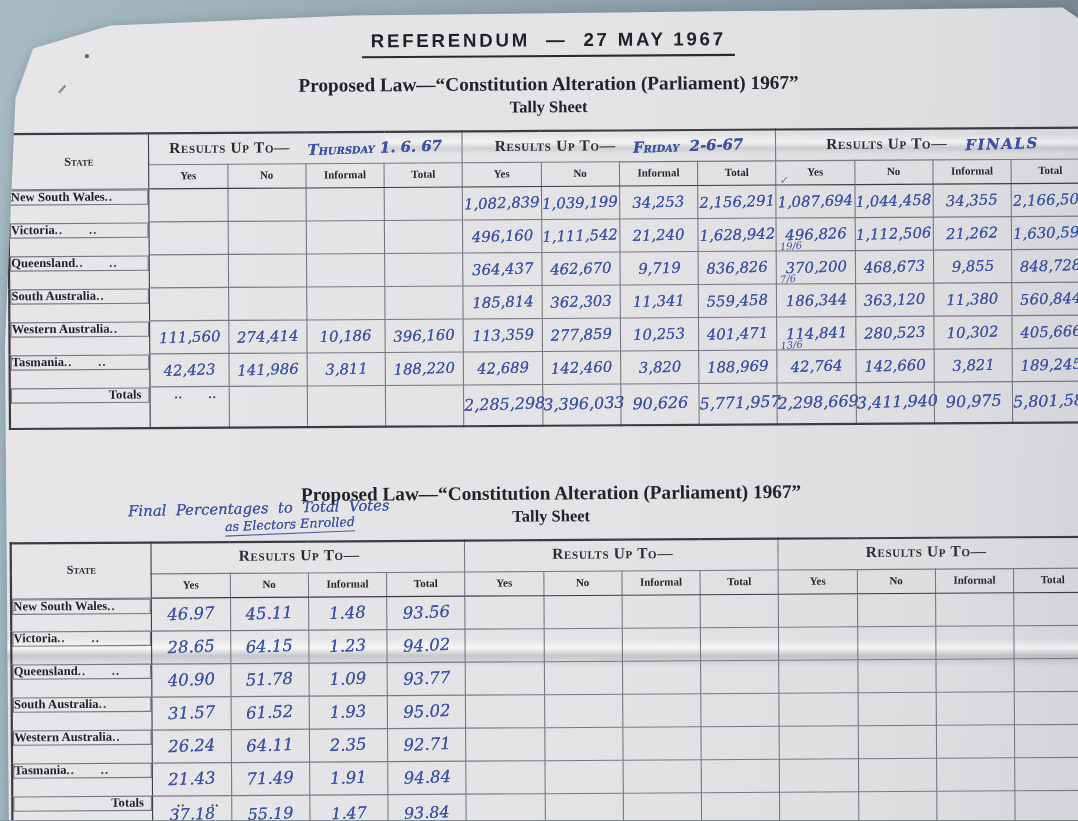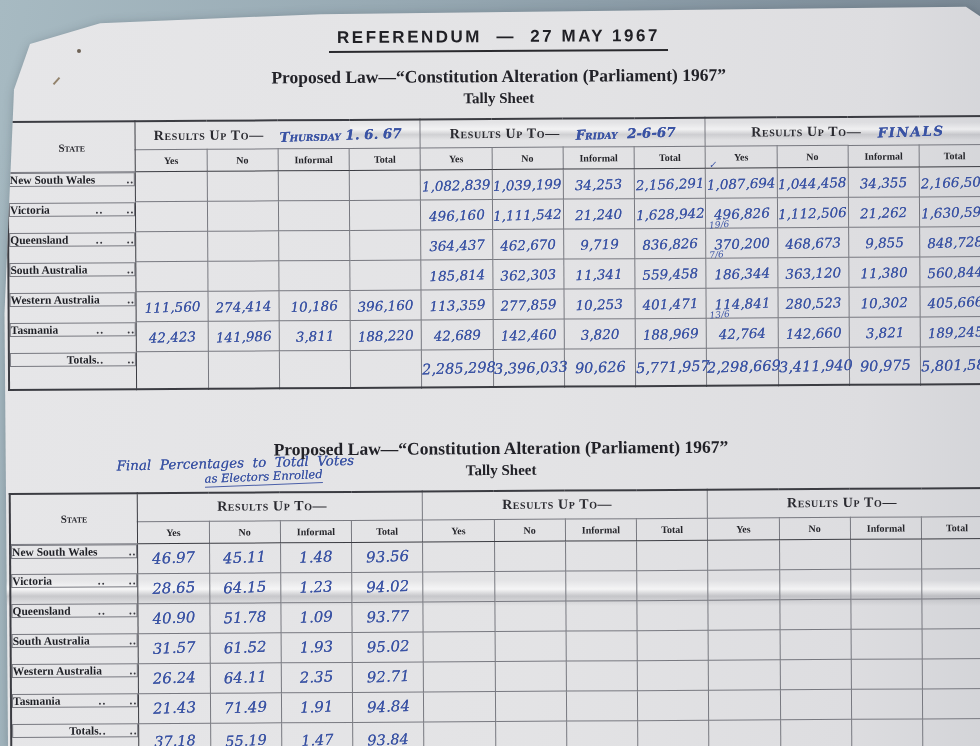--- a/index.html
+++ b/index.html
@@ -34,24 +34,24 @@
   .state-h{border-right:1.8px solid #3b3c42 !important;}
   .group-row th{height:27px;}
   .sub-row th{height:21px;border-bottom:1.6px solid #3b3c42 !important;
     font-size:10px;font-weight:bold;color:#27272c;}
   .state-h{font-variant:small-caps;font-size:11px;font-weight:bold;color:#2a2a30;}
   .group-h{font-variant:small-caps;}
   .group-h .inner{display:flex;align-items:center;justify-content:center;gap:16px;}
   .ru{font-size:14px;font-weight:bold;letter-spacing:.6px;color:#2a2a30;font-variant:small-caps;}
   tbody tr{height:30px;}
   tbody tr.totals{height:37px;}
-  .state-cell{display:flex;align-items:center;justify-content:space-between;
+  .state-cell{display:flex;align-items:center;
     padding:0 14px 0 12px;font-weight:bold;font-size:11.5px;color:#1f2026;}
   .st-dots{white-space:pre;letter-spacing:1px;font-weight:bold;color:#3a3a40;}
-  tr.totals .state-cell{justify-content:flex-end;padding-left:88px;}
+  tr.totals .state-cell{justify-content:flex-start;gap:30px;padding-left:88px;}
   .cell{position:relative;text-align:center;vertical-align:middle;overflow:visible;}
 
   .hw{font-family:"DejaVu Serif",serif;font-style:italic;color:#3a53a4;}
   .val{display:inline-block;font-size:13.5px;transform:rotate(-1.6deg);white-space:nowrap;
     text-shadow:0 0 .4px #3a53a4;}
   tr.totals .val{font-size:14.5px;}
   .t2 .val{font-size:15px;transform:rotate(-2deg);}
   .period{font-size:13.5px;display:inline-block;transform:rotate(-1.5deg);white-space:pre;
     text-shadow:0 0 .4px #3a53a4;}
   .period-finals{letter-spacing:1.5px;}

